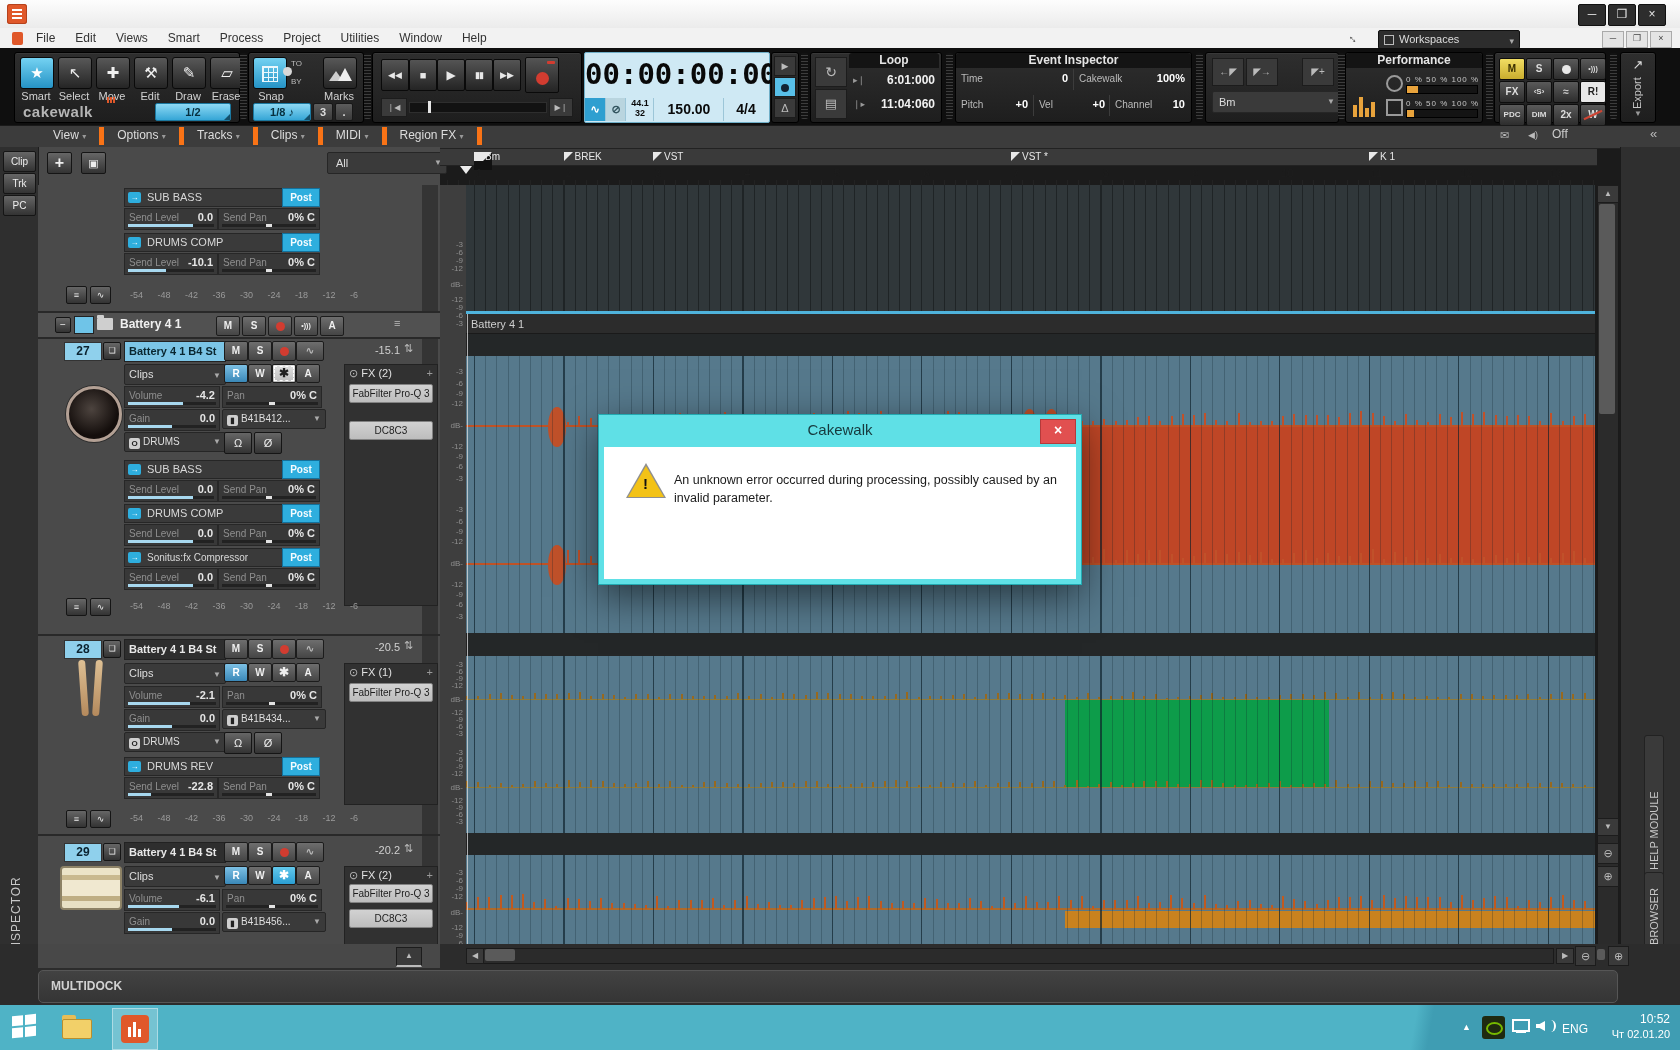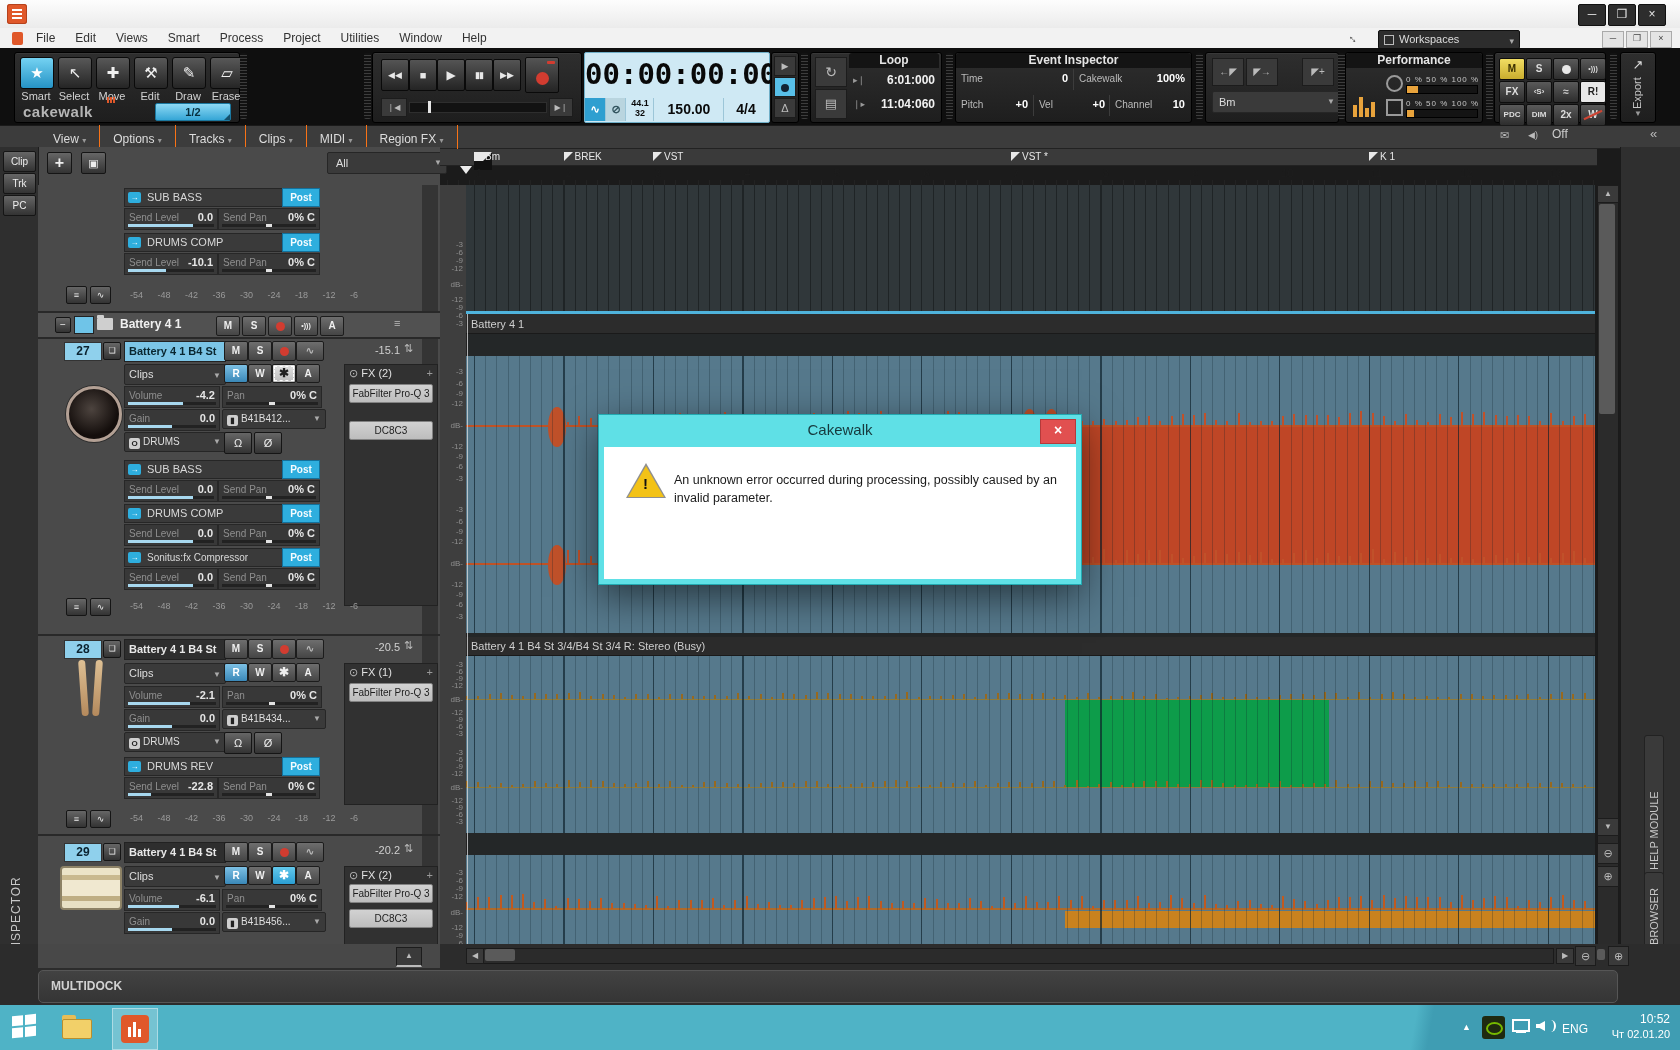--- a/index.html
+++ b/index.html
@@ -42,21 +42,21 @@
   .eicell .v{position:absolute;right:5px;top:3px;font-size:11px;font-weight:bold;color:#fff}
   .loopval{position:absolute;right:6px;font-size:12px;font-weight:bold;color:#f2f2f2}
   .loopmark{position:absolute;left:4px;color:#999;font-size:9px}
   .perfscale{position:absolute;font-size:8px;color:#c4c4c4;letter-spacing:1px}
   .perfbar{position:absolute;height:7px;background:#141414;border:1px solid #000}
   .perfbar i{position:absolute;left:0;top:0;bottom:0;background:#e8a33c}
   .mixbtn{position:absolute;width:24px;height:20px;background:linear-gradient(#5a5a5a,#2d2d2d);border:1px solid #0d0d0d;border-radius:2px;color:#ddd;font-size:10px;font-weight:bold;text-align:center;line-height:20px}
   .vtext{writing-mode:vertical-rl;transform:rotate(180deg);color:#c8c8c8;font-size:11px}
   
   .tvmenu{left:0;top:125px;width:1680px;height:22px;background:#3c3c3c;border-top:1px solid #1a1a1a;border-bottom:1px solid #222}
-  .tvtab{display:inline-block;padding:0 13px;line-height:28px;font-size:12px;color:#ddd;border-right:1px solid #f97316}
+  .tvtab{display:inline-block;padding:0 13px;line-height:16px;font-size:12px;color:#ddd;border-right:5px solid #f97316}
   .tvtab b{font-weight:normal;color:#999;font-size:8px}
   .ctrlrow-left{left:38px;top:147px;width:402px;height:38px;background:#4a4a4a;border-bottom:1px solid #2a2a2a}
   .sqbtn{position:absolute;background:linear-gradient(#666,#333);border:1px solid #151515;border-radius:2px;color:#eee;text-align:center}
   .dd{position:absolute;background:#3a3a3a;border:1px solid #262626;border-radius:2px;color:#dedede;font-size:11px}
   .dd .chev{position:absolute;right:4px;top:50%;transform:translateY(-50%);color:#aaa;font-size:8px}
   .markerstrip{left:440px;top:149px;width:1157px;height:16px;background:#3a3a3a;border-bottom:1px solid #222}
   .ruler{left:440px;top:165px;width:1157px;height:20px;background:linear-gradient(#c6c6c6,#a7a7a7);
     background-image:repeating-linear-gradient(90deg,rgba(40,40,40,.55) 0 1px,transparent 1px 11.1875px);background-position:34px 0;background-size:100% 5px;background-repeat:repeat-x;background-position-y:15px}
   .rnum{position:absolute;top:2px;font-size:11px;color:#1d1d1d}
   .rmarker{position:absolute;top:2px;height:12px}
@@ -172,20 +172,35 @@
     <div class="toollab" style="left:75px">Move</div>
     <div class="toollab" style="left:113px">Edit</div>
     <div class="toollab" style="left:151px">Draw</div>
     <div class="toollab" style="left:189px">Erase</div>
     <div class="brand">cakewalk</div>
     <div class="branddots"></div>
     <div class="bluechip chipfold" style="left:140px;top:50px;width:74px;height:16px;line-height:16px">1/2</div>
   </div>
   <div class="grip" style="left:240px"></div>
 
+  <div class="module" style="left:248px;width:114px">
+    <div class="toolbtn" style="left:4px;background:linear-gradient(#74d2f2,#2593c6)"><span style="display:inline-block;width:14px;height:14px;margin-top:8px;border:1px solid #eaf7fc;background-image:linear-gradient(#eaf7fc 1px,transparent 1px),linear-gradient(90deg,#eaf7fc 1px,transparent 1px);background-size:5px 5px"></span></div>
+    <div class="abs" style="left:42px;top:6px;font-size:8px;color:#bbb">TO</div>
+    <div class="abs" style="left:42px;top:24px;font-size:8px;color:#bbb">BY</div>
+    <div class="abs" style="left:34px;top:14px;width:9px;height:9px;border-radius:50%;background:#d8d8d8"></div>
+    <div class="toolbtn" style="left:74px">
+        <span style="position:absolute;left:5px;bottom:7px;border-left:7px solid transparent;border-right:7px solid transparent;border-bottom:10px solid #cfcfcf"></span>
+        <span style="position:absolute;left:14px;bottom:7px;border-left:7px solid transparent;border-right:7px solid transparent;border-bottom:13px solid #efefef"></span>
+      </div>
+    <div class="toollab" style="left:0px">Snap</div>
+    <div class="toollab" style="left:68px">Marks</div>
+    <div class="bluechip chipfold" style="left:4px;top:50px;width:56px;height:16px;line-height:16px"><span>1/8</span> ♪</div>
+    <div class="graychip" style="left:64px;top:50px;width:18px;height:16px;line-height:16px">3</div>
+    <div class="graychip" style="left:86px;top:50px;width:16px;height:16px;line-height:16px">.</div>
+  </div>
   <div class="grip" style="left:364px"></div>
 
   <div class="module" style="left:372px;width:208px">
     <div class="tbtn" style="left:8px;font-size:9px">◀◀</div>
     <div class="tbtn" style="left:36px;font-size:11px">■</div>
     <div class="tbtn" style="left:64px;font-size:12px">▶</div>
     <div class="tbtn" style="left:92px;font-size:9px;letter-spacing:-1px">▮▮</div>
     <div class="tbtn" style="left:120px;font-size:9px">▶▶</div>
     <div class="tbtn" style="left:152px;top:4px;width:32px;height:34px"><span class="recdot" style="width:13px;height:13px;margin-top:9px"></span><span style="position:absolute;right:3px;top:3px;width:8px;height:3px;background:#d23c30;border-radius:1px"></span></div>
     <div class="sbtn" style="left:8px;top:45px;width:24px;height:17px;font-size:8px;line-height:17px">❘◀</div>
@@ -907,21 +922,20 @@
         <i style="left: 1027.8px; height: 4.7px; background: rgb(192, 81, 42);"></i>
       </div>
     <div class="blob" style="left:82px;top:51px;width:18px;height:40px"></div>
     <div class="blob" style="left:82px;top:189px;width:18px;height:40px"></div>
     <div class="blob" style="left:556px;top:53px;width:15px;height:34px"></div>
     <div class="blob" style="left:578px;top:53px;width:15px;height:34px"></div>
     <div class="blob" style="left:556px;top:191px;width:15px;height:34px"></div>
     <div class="blob" style="left:578px;top:191px;width:15px;height:34px"></div>
   </div>
 
-  <div class="lanehdr" style="top:637px">Battery 4 1 B4 St 3/4/B4 St 3/4 R: Stereo (Busy)</div>
   <div class="lane" style="top:656px;height:177px">
     <div class="blk" style="left:599px;top:44px;width:264px;height:88px;background:#0d9c4a"></div>
     <div class="wline" style="left:0;top:43px;width:1129px;height:1px;background:#8f7b3a"></div>
     <div class="wline" style="left:0;top:131px;width:1129px;height:1px;background:#8f7b3a"></div>
     <div class="spikes" style="left:0;top:35px;width:1129px;height:8px">
         <i style="left: 0px; height: 3px; background: rgb(151, 105, 31);"></i>
         <i style="left: 11.3px; height: 2.9px; background: rgb(151, 105, 31);"></i>
         <i style="left: 22.6px; height: 4.6px; background: rgb(151, 105, 31);"></i>
         <i style="left: 33.9px; height: 6.3px; background: rgb(151, 105, 31);"></i>
         <i style="left: 45.2px; height: 3.7px; background: rgb(151, 105, 31);"></i>

